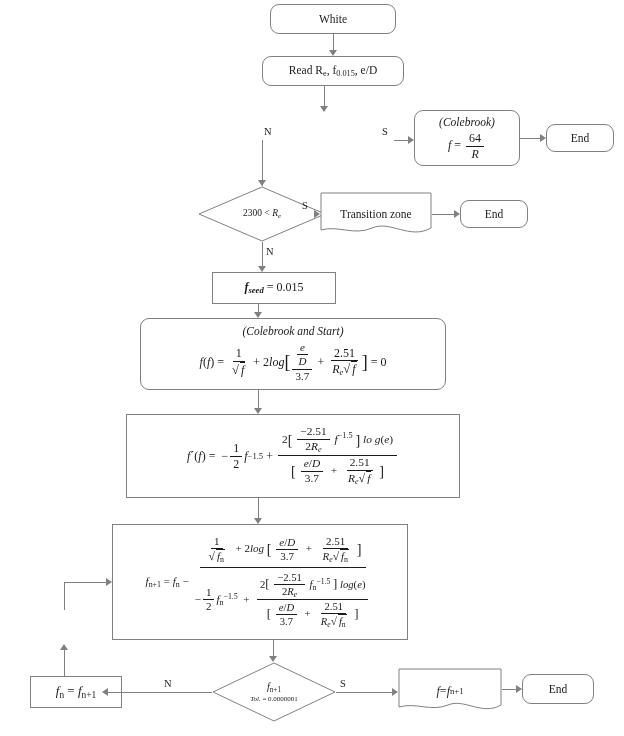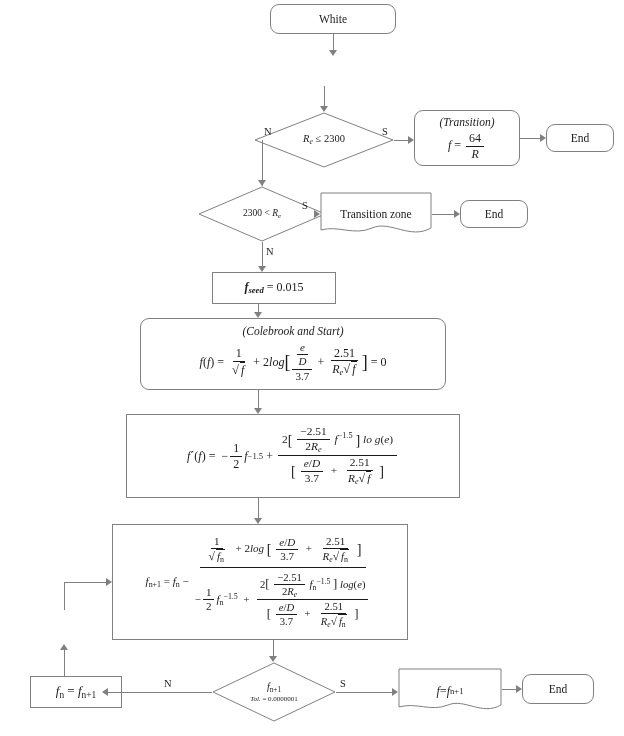--- a/index.html
+++ b/index.html
@@ -103,32 +103,27 @@
 </style>
 </head>
 <body>
 
 <div id="stage">
 
   <div class="node round" style="left:270px;top:4px;width:126px;height:30px;">
     <span>White</span>
   </div>
 
-
-  <div class="diamond" style="left:254px;top:112px;width:140px;height:56px;">
-    <svg class="dshape" width="140" height="56" viewBox="0 0 140 56">
-      <polygon points="70,1 139,28 70,55 1,28" fill="#ffffff" stroke="#808080" stroke-width="1"></polygon>
-    </svg>
-    <div class="dlabel">
-      <span><span class="mi">R</span><span class="sub">e</span> ≤ 2300</span>
-    </div>
-  </div>
+  <div class="node round" style="left:262px;top:56px;width:142px;height:30px;">
+    <span>Read R<span class="subn">e</span>, f<span class="subn">0.015</span>, e/D</span>
+  </div>
+
 
   <div class="node round" style="left:414px;top:110px;width:106px;height:56px;flex-direction:column;">
-    <div class="ital-note" style="margin-bottom:2px;">(Transition)</div>
+    <div class="ital-note" style="margin-bottom:2px;">(Colebrook)</div>
     <div style="font-size:12px;">
       <span class="mi">f</span> =
       <span class="frac">
           <span class="num">64</span>
           <span class="den"><span class="mi">R</span></span>
         </span>
     </div>
   </div>
 
   <div class="node round" style="left:546px;top:124px;width:68px;height:28px;">

